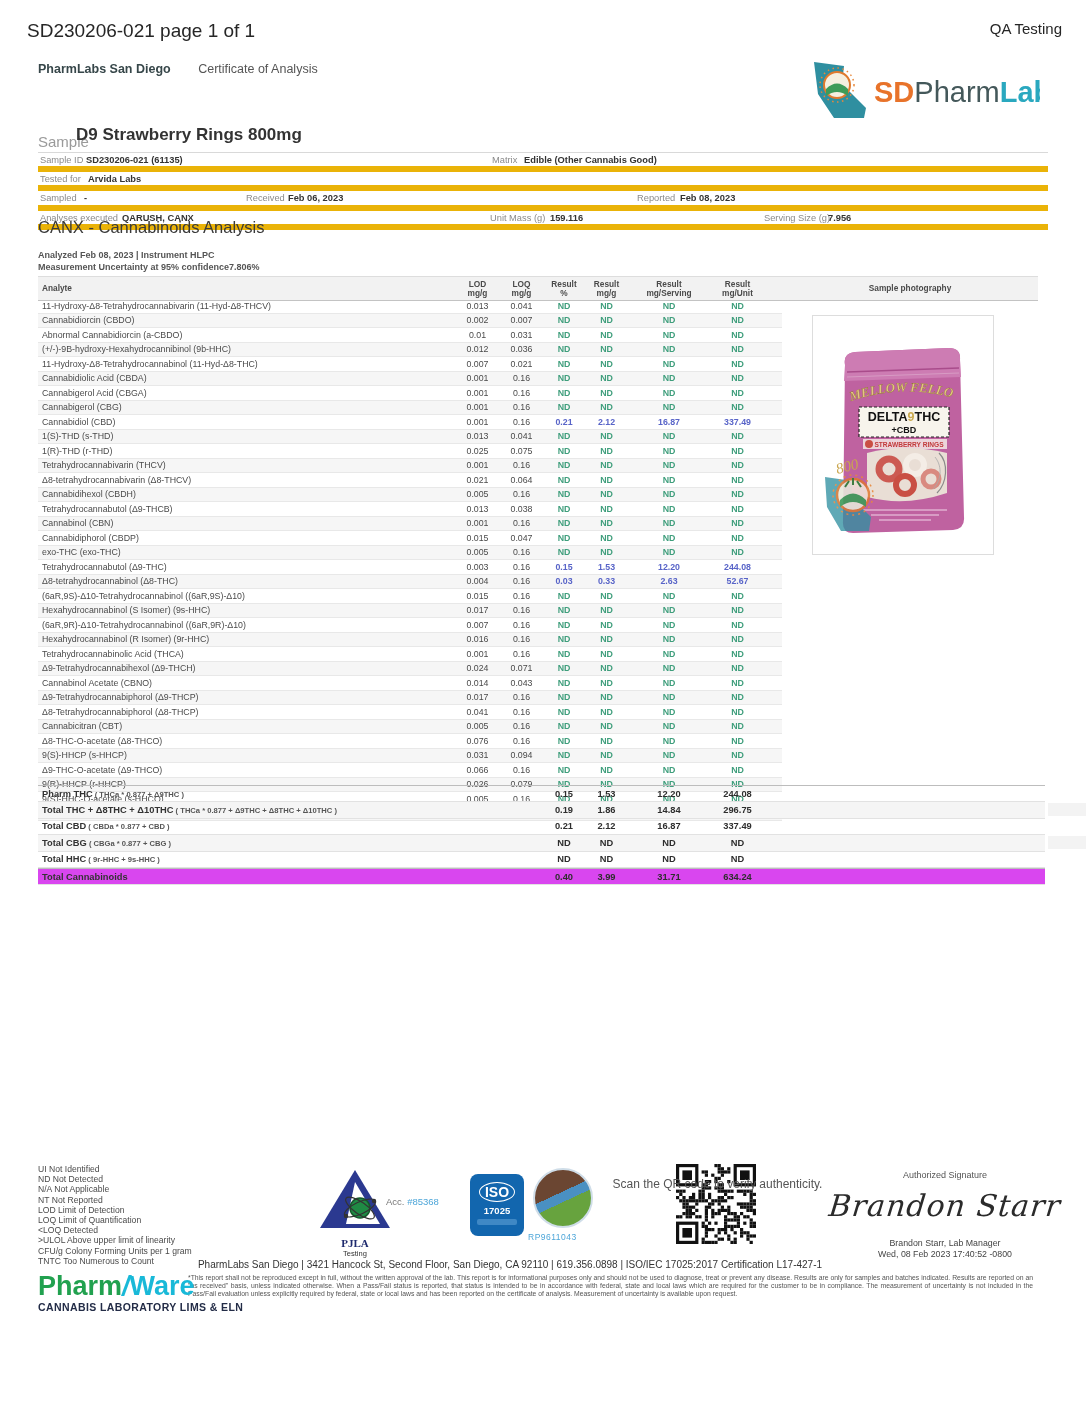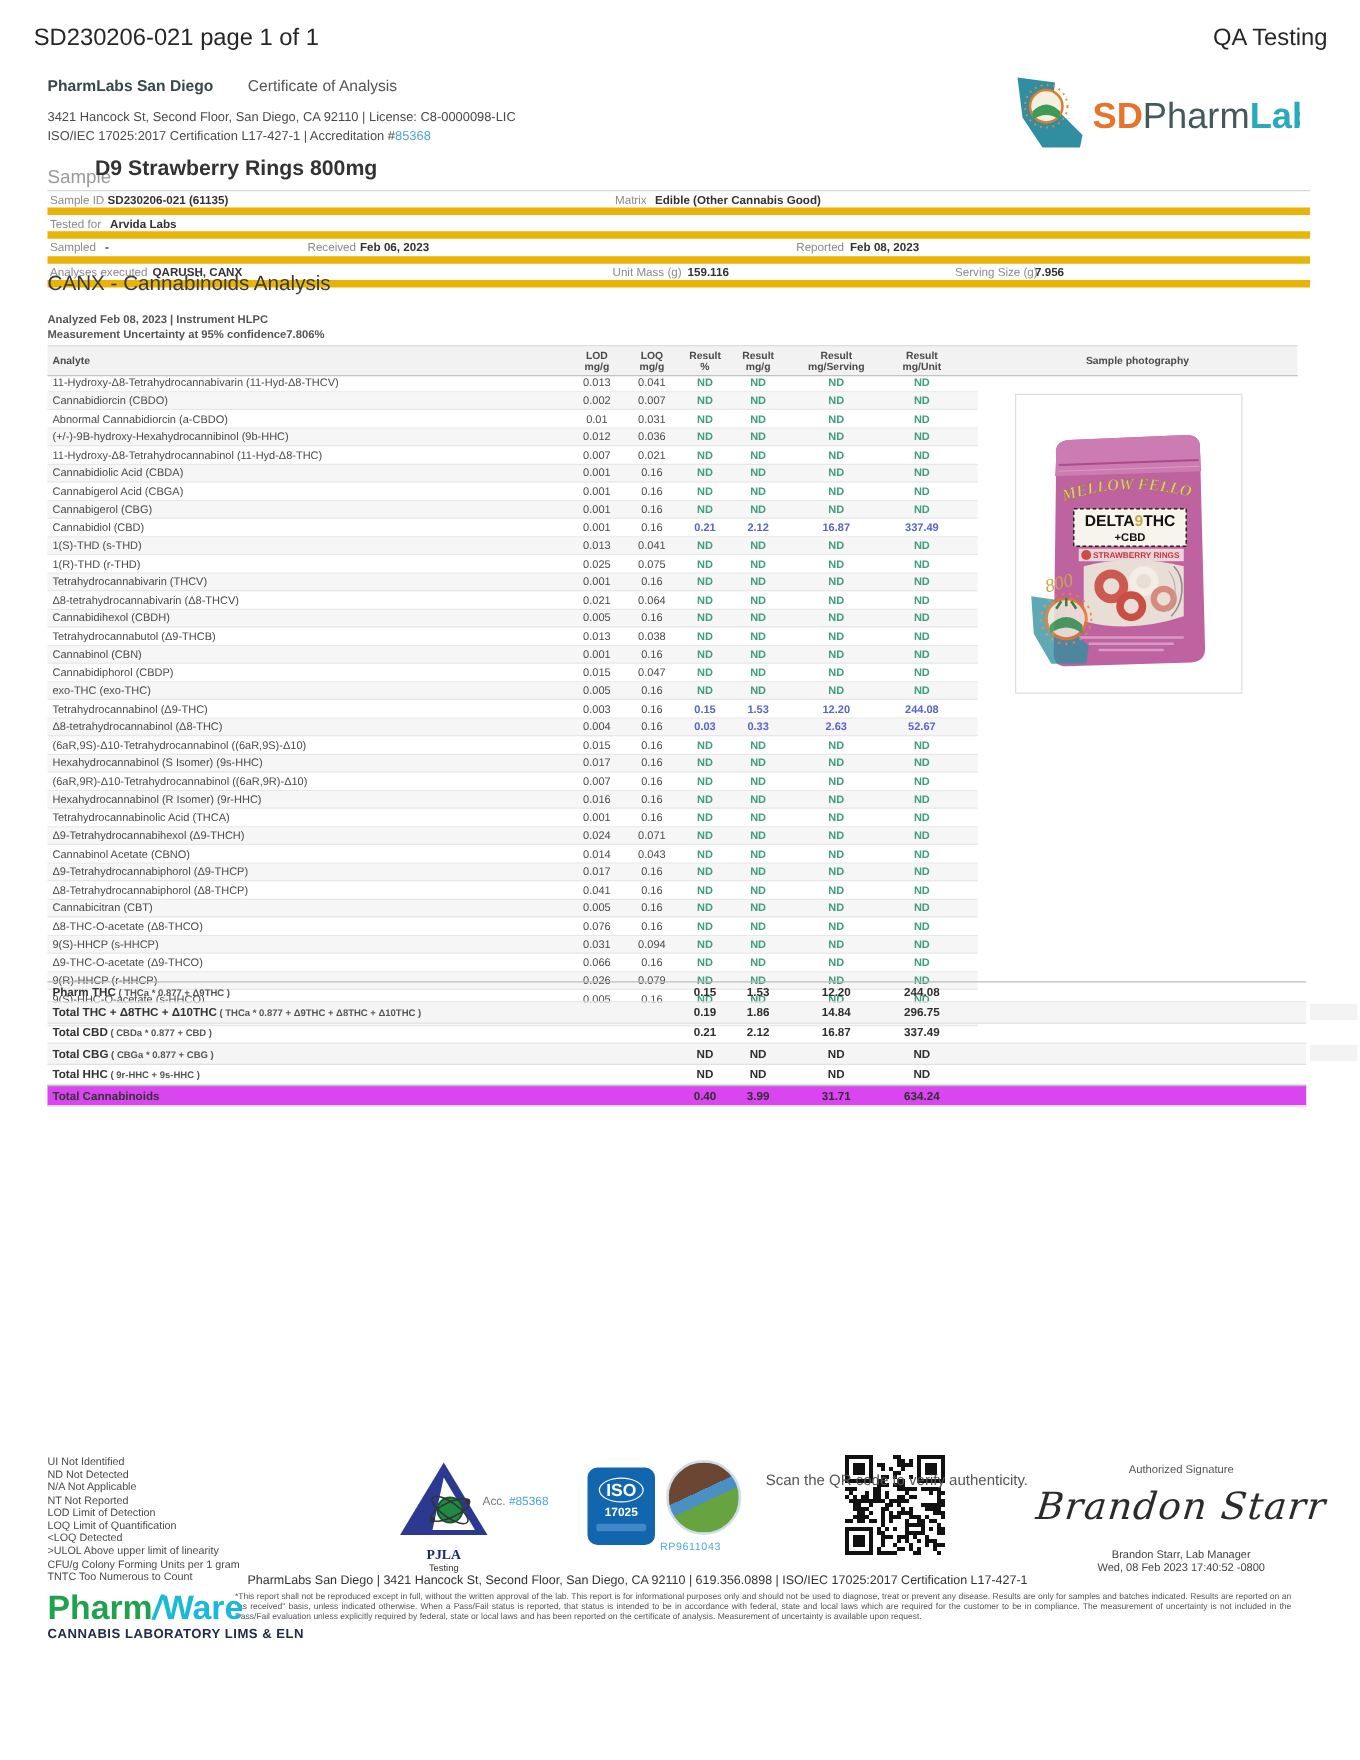--- a/index.html
+++ b/index.html
@@ -2,21 +2,21 @@
 <html><head>
 <meta charset="utf-8">
 <style>
   html,body{margin:0;padding:0;background:#fff;}
   .page{position:relative;width:1088px;height:1408px;background:#fff;overflow:hidden;
         font-family:"Liberation Sans",sans-serif;color:#3a3a3a;}
   .abs{position:absolute;}
 
   
   .doc-id{left:27px;top:20px;font-size:19px;font-weight:400;color:#262626;}
-  .qa-label{right:26px;top:20px;font-size:19px;color:#262626;}
+  .qa-label{right:26px;top:20px;font-size:15px;color:#262626;}
 
   
   .lab-line{left:38px;top:62px;font-size:12.5px;}
   .lab-name{font-weight:bold;color:#37474a;}
   .lab-doc-type{color:#555;margin-left:24px;}
   .lab-addr{left:38px;top:88px;font-size:10.3px;color:#4a4a4a;line-height:14.5px;}
   .link-blue{color:#4da6d9;}
   .brand-logo{right:48px;top:58px;}
 
   
@@ -128,26 +128,20 @@
 <body>
 
 <div class="page">
 
   <div class="abs doc-id">SD230206-021 page 1 of 1</div>
   <div class="abs qa-label">QA Testing</div>
 
   <div class="abs lab-line">
     <span class="lab-name">PharmLabs San Diego</span>
     <span class="lab-doc-type">Certificate of Analysis</span>
-  </div>
-  <div class="abs lab-addr">
-    <div><span>3421 Hancock St, Second Floor, San Diego, CA 92110 |  License: C8-0000098-LIC</span></div>
-    <div>
-      <span>ISO/IEC 17025:2017 Certification L17-427-1 |  Accreditation #</span><span class="link-blue">85368</span>
-    </div>
   </div>
 
   <div class="abs brand-logo">
     <svg width="230" height="64" viewBox="0 0 230 64">
       <polygon points="4,4 34,8 32,26 56,50 54,60 24,60 8,36" fill="#2f8fa0"></polygon>
       <circle cx="27" cy="27" r="13" fill="#f5efdf" stroke="#df7a2e" stroke-width="2"></circle>
       <circle cx="27" cy="27" r="17" fill="none" stroke="#e8883b" stroke-width="1.5" stroke-dasharray="1.5,3.5"></circle>
       <path d="M16,31 Q27,20 38,31 L38,38 Q27,30 16,38 Z" fill="#3d9b59"></path>
       <text x="64" y="44" font-size="29" font-family="Liberation Sans,sans-serif" font-weight="bold">
         <tspan fill="#e8732a">SD</tspan><tspan fill="#44585a" font-weight="normal">Pharm</tspan><tspan fill="#2aa8bf">Labs</tspan>
@@ -384,21 +378,21 @@
         <div class="c-analyte">exo-THC (exo-THC)</div>
         <div class="c-num">0.005</div>
         <div class="c-num">0.16</div>
         <div class="c-num nd">ND</div>
         <div class="c-num nd">ND</div>
         <div class="c-num nd">ND</div>
         <div class="c-num nd">ND</div>
         <div class="c-pad"></div>
       </div>
       <div class="trow">
-        <div class="c-analyte">Tetrahydrocannabinol (Δ9-THC)</div>
+        <div class="c-analyte">Tetrahydrocannabutol (Δ9-THC)</div>
         <div class="c-num">0.003</div>
         <div class="c-num">0.16</div>
         <div class="c-num det">0.15</div>
         <div class="c-num det">1.53</div>
         <div class="c-num det">12.20</div>
         <div class="c-num det">244.08</div>
         <div class="c-pad"></div>
       </div>
       <div class="trow stripe">
         <div class="c-analyte">Δ8-tetrahydrocannabinol (Δ8-THC)</div>

